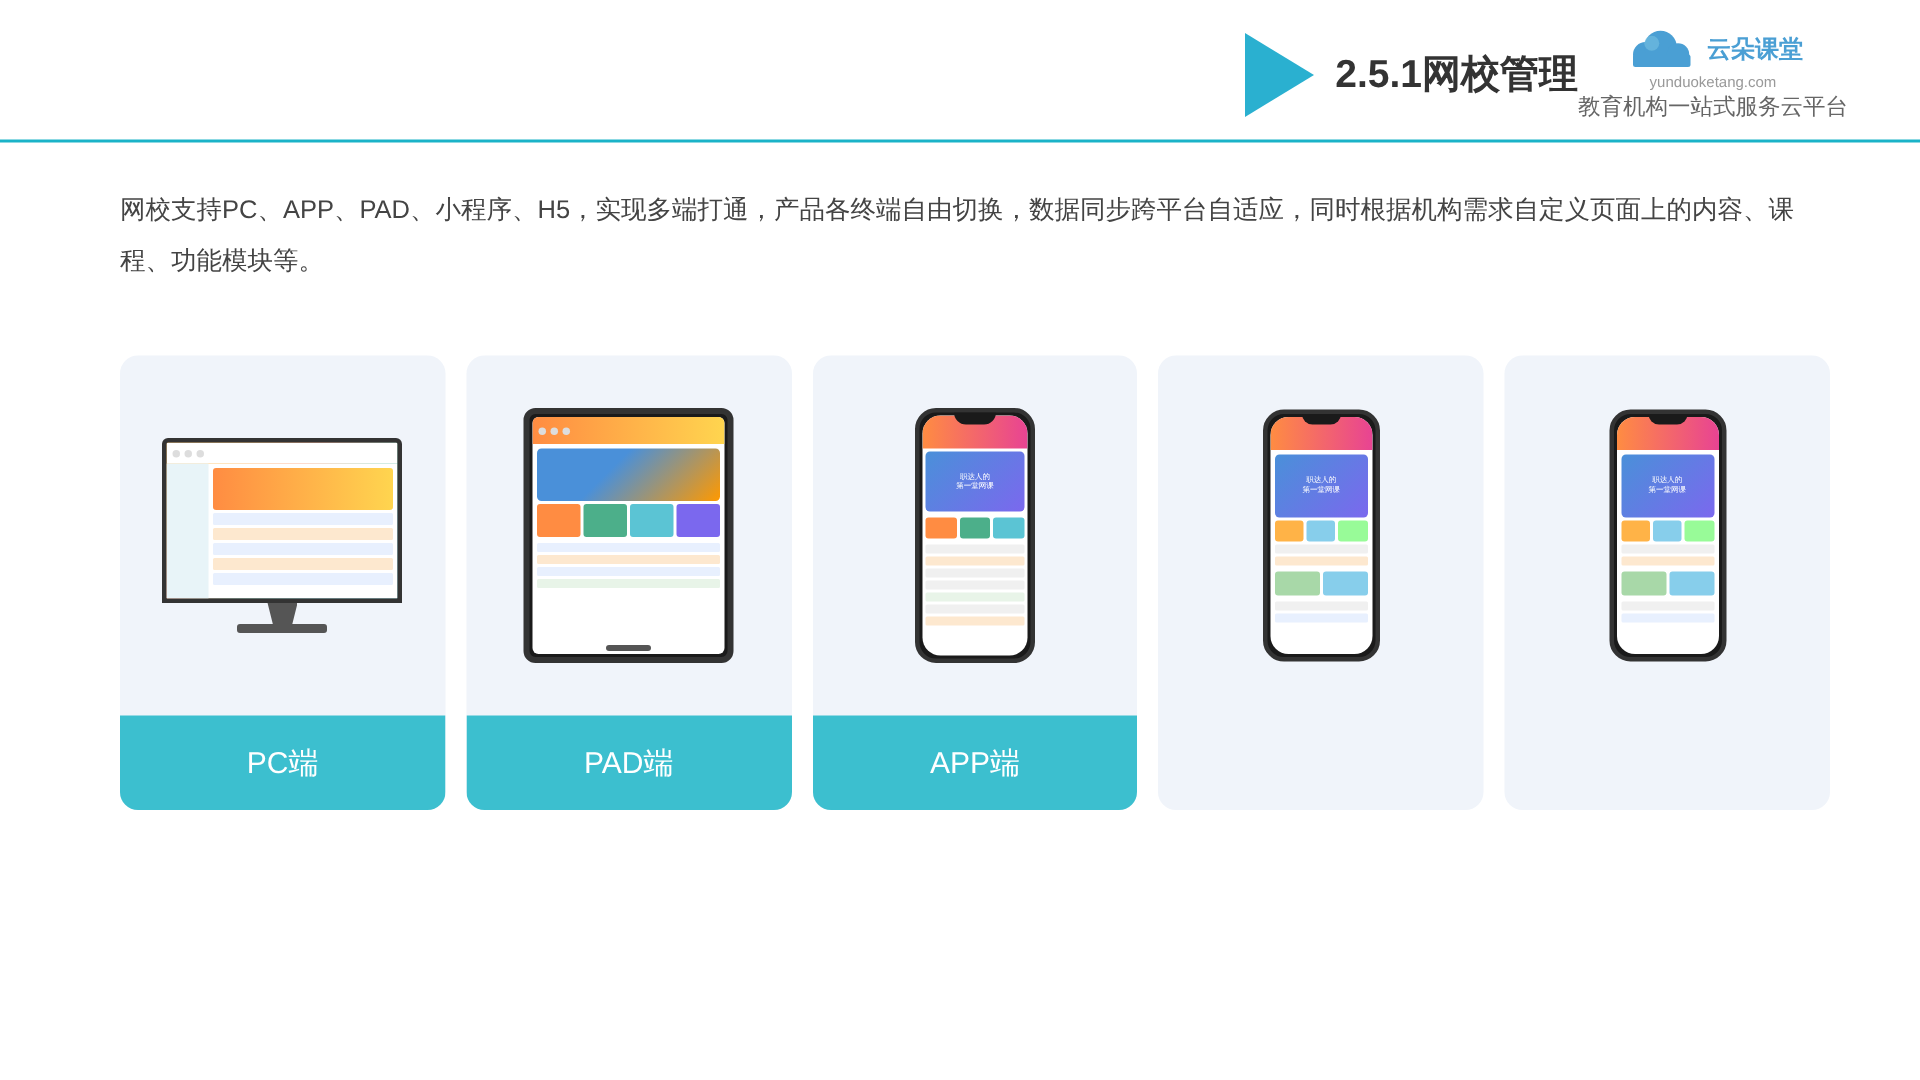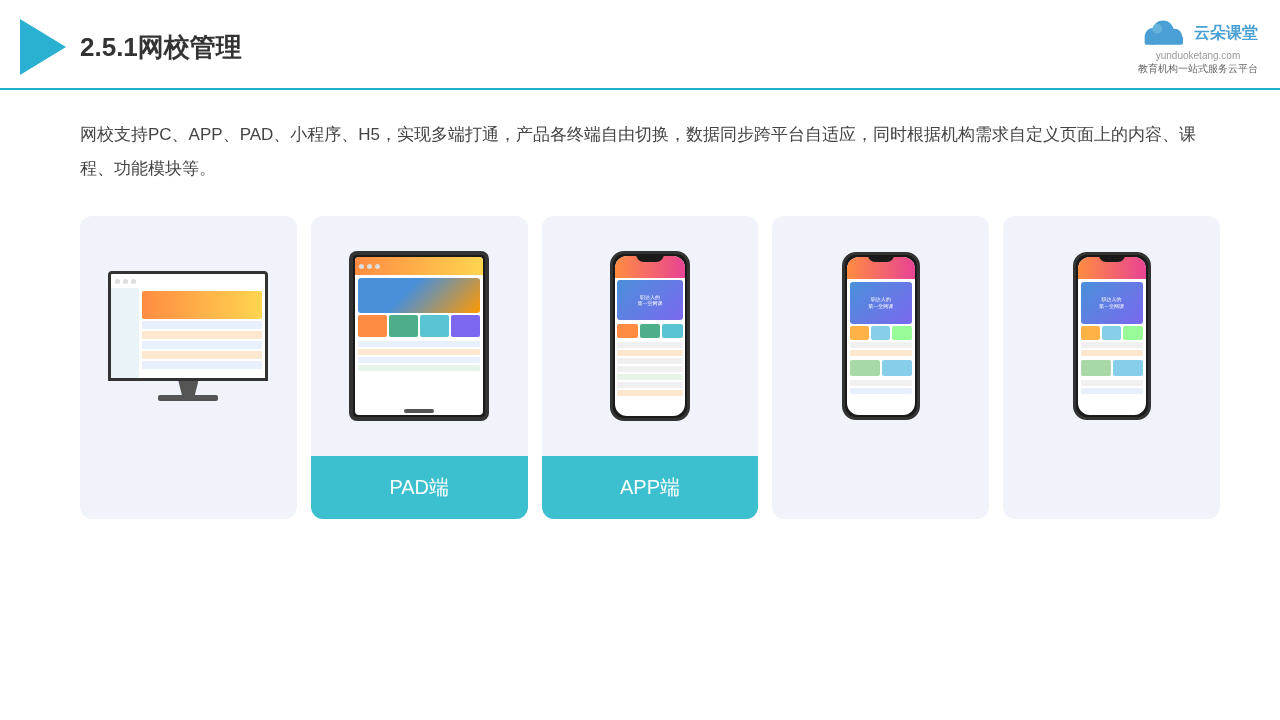--- a/index.html
+++ b/index.html
@@ -9,22 +9,22 @@
       background: #ffffff;
       font-family: 'Microsoft YaHei', 'PingFang SC', sans-serif;
       overflow: hidden;
       position: relative;
     }
 
     
     .header {
       display: flex;
       align-items: center;
-      justify-content: space-between;
-      padding: 18px 22px 12px 20px;
+      justify-content: flex-end;
+      padding: 18px 48px 12px 20px;
       border-bottom: 2px solid #1ab3c8;
     }
 
     .header-left {
       display: flex;
       align-items: center;
       gap: 14px;
     }
 
     .logo-triangle {
@@ -64,35 +64,35 @@
       font-weight: bold;
     }
 
     .brand-url {
       font-size: 10px;
       color: #999;
       margin-top: 2px;
     }
 
     .brand-slogan {
-      font-size: 10px;
+      font-size: 15px;
       color: #666;
       margin-top: 1px;
     }
 
     
     .main-content {
       padding: 28px 60px 20px 80px;
     }
 
     .description {
       font-size: 17px;
       color: #444;
       line-height: 2;
-      margin-bottom: 30px;
+      margin-bottom: 46px;
     }
 
     
     .cards-container {
       display: flex;
       gap: 14px;
       justify-content: center;
       margin-top: 10px;
     }
 
@@ -497,20 +497,21 @@
                     <div class="monitor-row"></div>
                   </div>
                 </div>
               </div>
             </div>
           </div>
           <div class="monitor-stand"></div>
           <div class="monitor-base"></div>
         </div>
       </div>
+      <div class="card-label">PC端</div>
     </div>
 
     <div class="device-card">
       <div class="card-image-area">
         <div class="tablet-device">
           <div class="tablet-screen">
             <div class="tablet-bar">
               <div class="bar-dot"></div>
               <div class="bar-dot"></div>
               <div class="bar-dot"></div>

